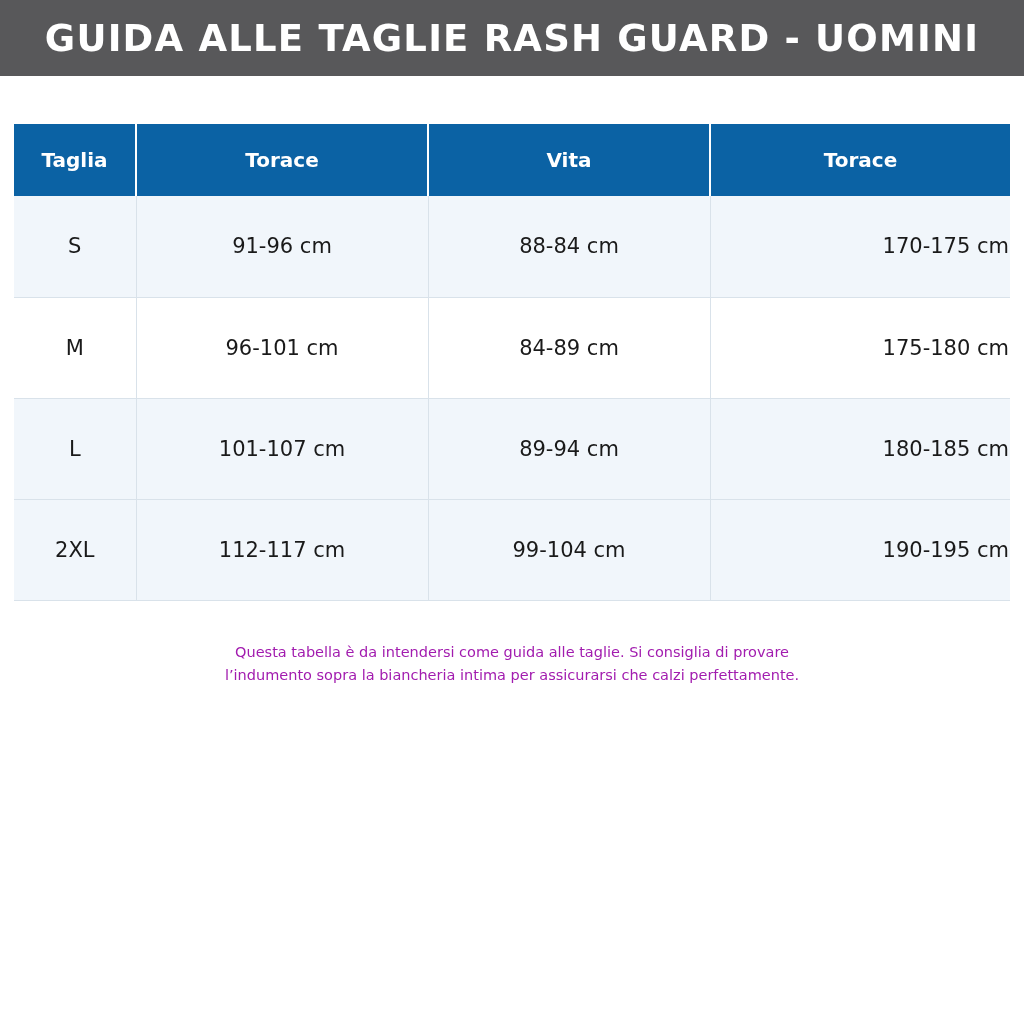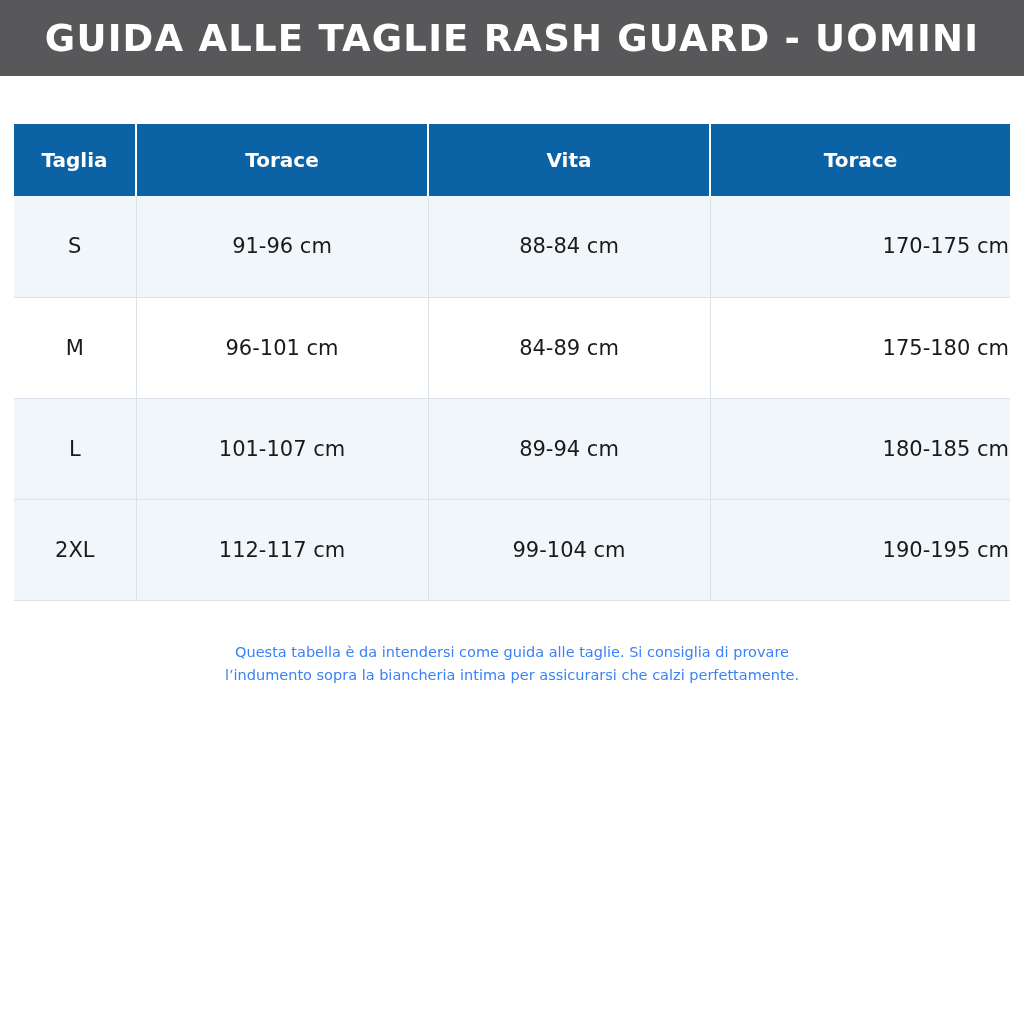--- a/index.html
+++ b/index.html
@@ -85,21 +85,21 @@
   }
   table.size-table tbody tr.even td {
     background: #ffffff;
   }
   table.size-table tbody tr:last-child td {
     border-bottom: 1px solid #d9e2ea;
   }
   .footnote {
     margin-top: 40px;
     text-align: center;
-    color: #3b82f6;
+    color: #a21caf;
     font-size: 14.5px;
     line-height: 1.65;
     padding: 0 170px;
     box-sizing: border-box;
   }
 </style>
 </head>
 <body>
 
 <div class="page">

